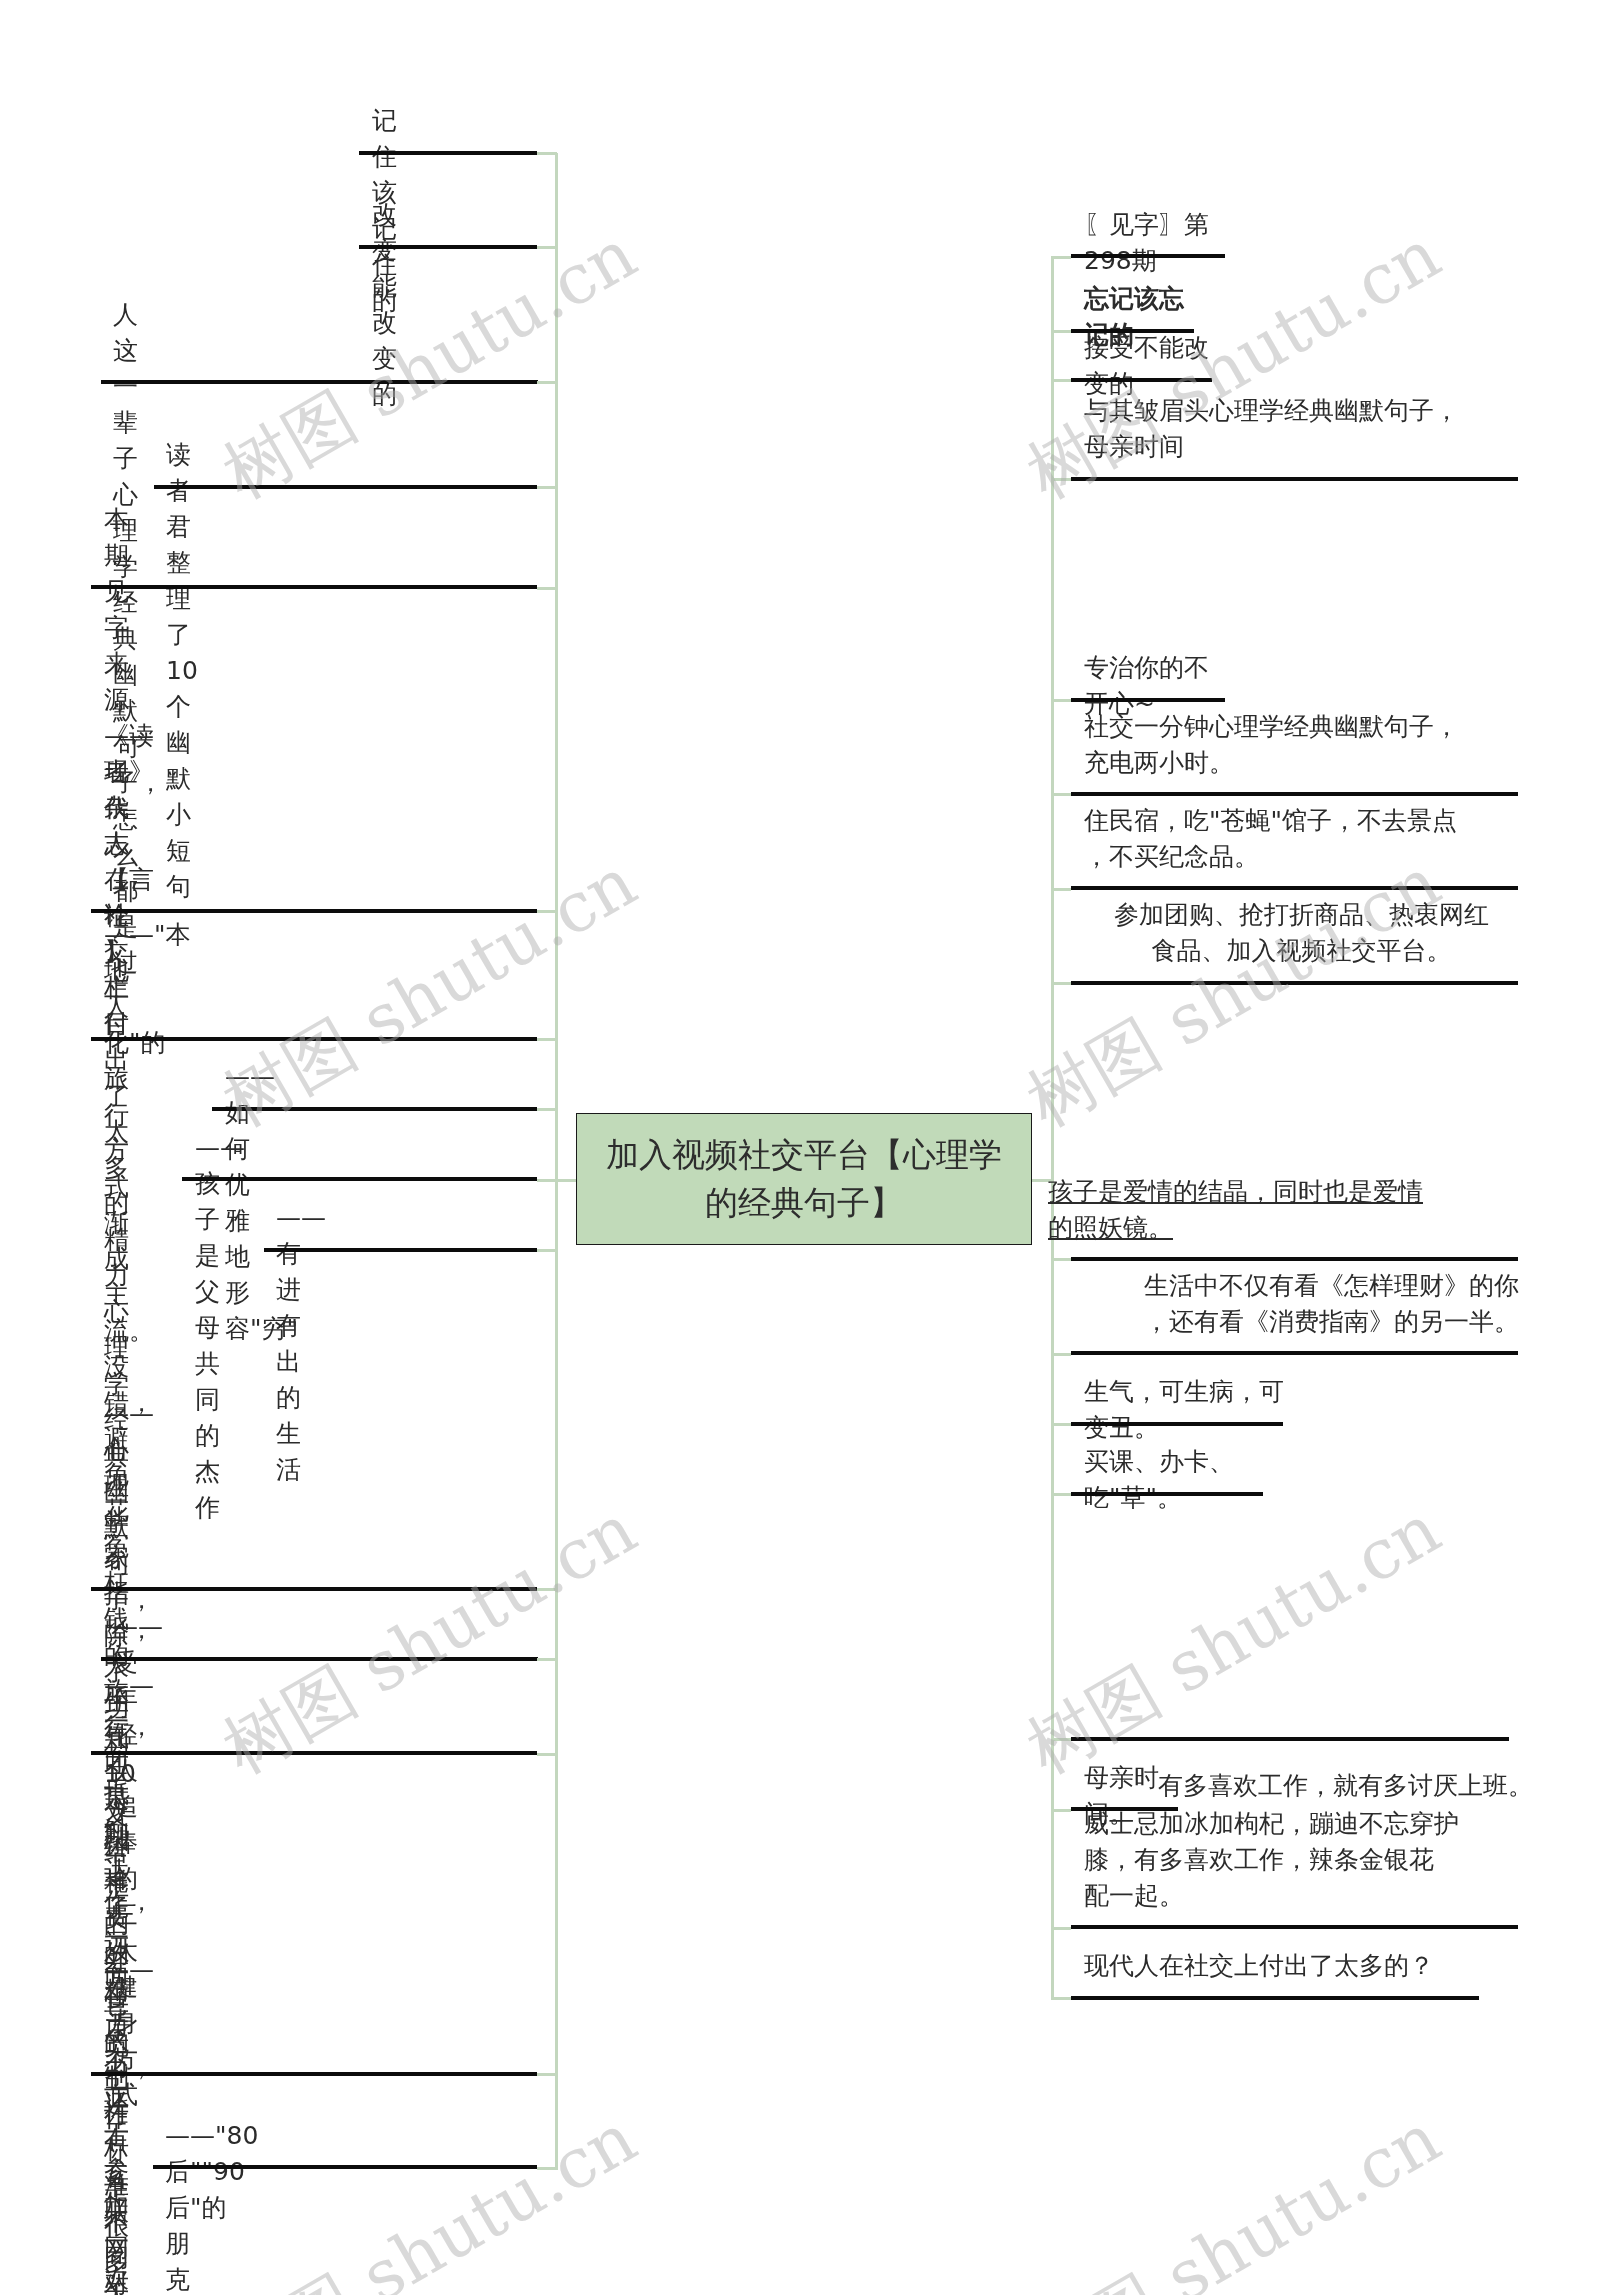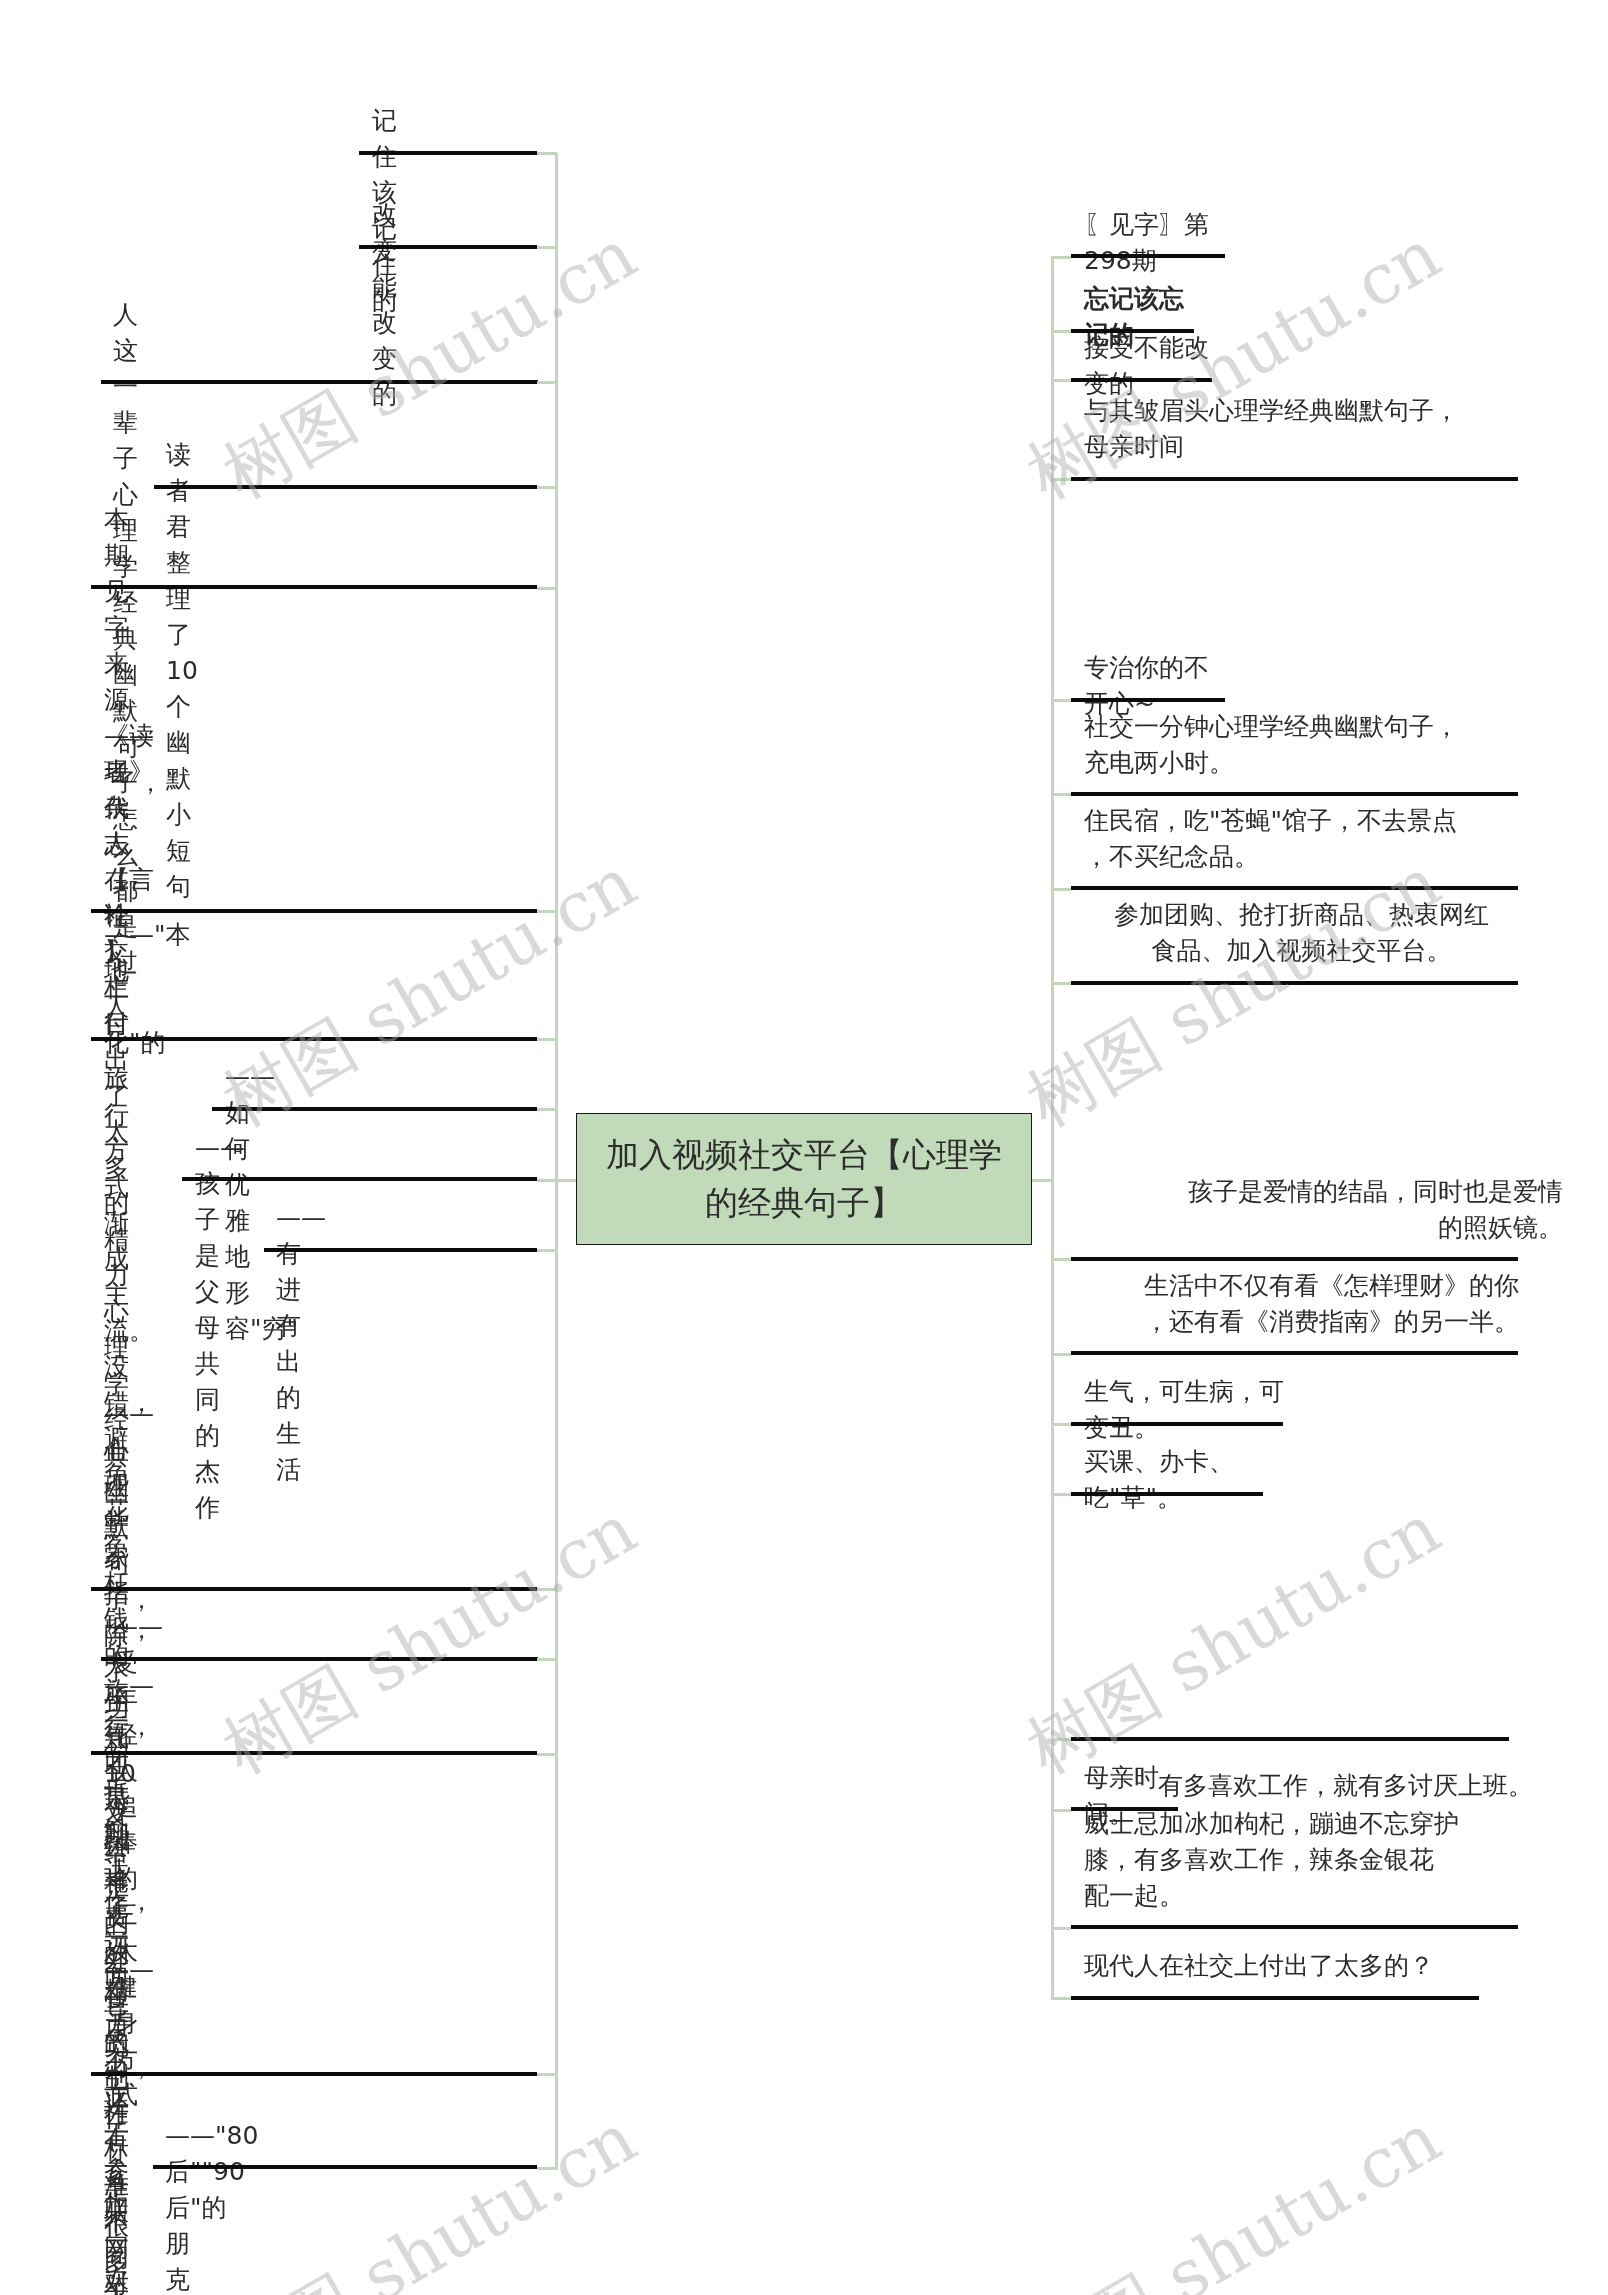--- a/index.html
+++ b/index.html
@@ -161,21 +161,21 @@
         <div class="ul" style="left: 1071px; width: 447px; top: 886px;"></div>
         <div class="hconn" style="left: 1052px; width: 19px; top: 888px;"></div>
       </div>
       <div class="node">
         <div class="txt" style="left: 1084px; width: 435px; text-align: center; top: 897px;">参加团购、抢打折商品、热衷网红
 食品、加入视频社交平台。</div>
         <div class="ul" style="left: 1071px; width: 447px; top: 981px;"></div>
         <div class="hconn" style="left: 1052px; width: 19px; top: 982px;"></div>
       </div>
       <div class="node">
-        <div class="txt" style="left: 1128px; width: 435px; text-align: right; top: 1174px;">孩子是爱情的结晶，同时也是爱情
+        <div class="txt" style="left: 1048px; width: 435px; text-align: left; top: 1174px; text-decoration: underline;">孩子是爱情的结晶，同时也是爱情
 的照妖镜。</div>
         <div class="ul" style="left: 1071px; width: 447px; top: 1257px;"></div>
         <div class="hconn" style="left: 1052px; width: 19px; top: 1258px;"></div>
       </div>
       <div class="node">
         <div class="txt" style="left: 1084px; width: 435px; text-align: right; top: 1268px;">生活中不仅有看《怎样理财》的你
 ，还有看《消费指南》的另一半。</div>
         <div class="ul" style="left: 1071px; width: 447px; top: 1351px;"></div>
         <div class="hconn" style="left: 1052px; width: 19px; top: 1353px;"></div>
       </div>

